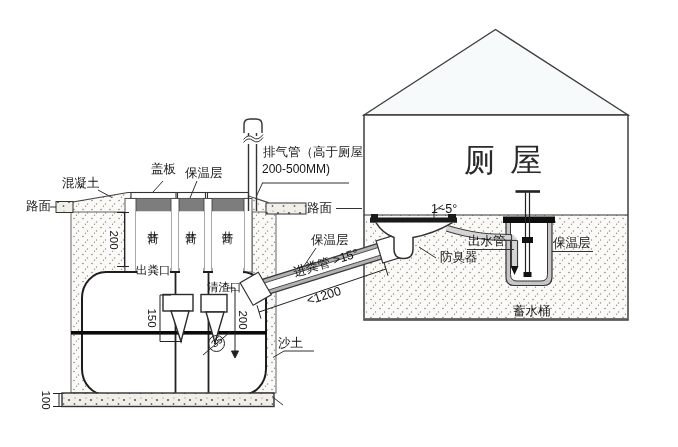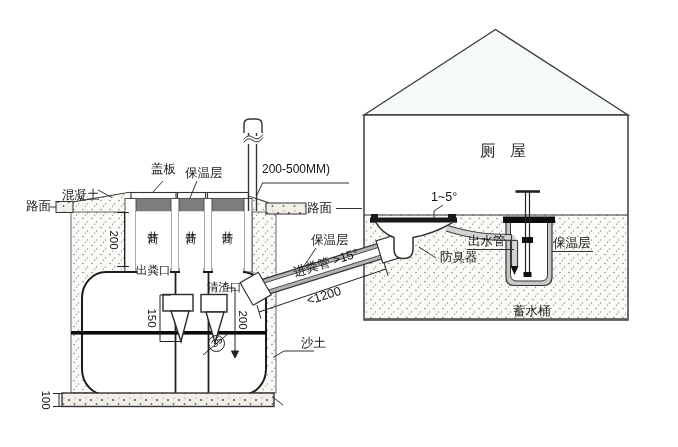--- a/index.html
+++ b/index.html
@@ -9,21 +9,21 @@
   .lb{position:absolute;font:12.5px/1.15 "Liberation Sans","DejaVu Sans",sans-serif;
       color:#141414;white-space:nowrap;}
   .s11{font-size:11.5px;}
   .s13{font-size:12px;}
   .r90{transform:translate(-50%,-50%) rotate(90deg);}
   .rm17{transform:translate(-50%,-50%) rotate(-17deg);}
   .rm38{transform:translate(-50%,-50%) rotate(-38deg);font-size:10px;}
   .wbg{background:#fff;padding:0 1px;}
   .vert{writing-mode:vertical-rl;text-orientation:upright;letter-spacing:2px;
         font-size:11.5px;line-height:14px;}
-  .title{font-size:16px;letter-spacing:14px;padding-left:14px;text-align:center;
+  .title{font-size:32px;letter-spacing:14px;padding-left:14px;text-align:center;
          width:264px;color:#2a2a2a;}
 </style>
 </head>
 <body>
 
 <div id="stage">
 
 <svg width="678" height="447" viewBox="0 0 678 447">
   <defs>
     <pattern id="stip" width="9" height="9" patternUnits="userSpaceOnUse">
@@ -195,45 +195,46 @@
   </g>
 
   <g stroke="#333" stroke-width="1" fill="none">
     <path d="M443,205 L434,211 L434,218"></path>
     <path d="M436,258 L419,247"></path>
     <path d="M467,249.5 H514"></path>
     <path d="M552,251.5 H593"></path>
   </g>
 </svg>
 
-<div class="lb" style="left:62px;top:188px">混凝土</div>
+<div class="lb" style="left:62px;top:176px">混凝土</div>
 <div class="lb" style="left:26px;top:199px">路面</div>
 <div class="lb" style="left:151px;top:162px">盖板</div>
 <div class="lb" style="left:185px;top:166px">保温层</div>
+<div class="lb" style="left:263px;top:145px">排气管（高于厕屋</div>
 <div class="lb s13" style="left:262px;top:163px">200-500MM)</div>
 <div class="lb" style="left:307px;top:201px">路面</div>
 
 <div class="lb vert" style="left:146px;top:222px">井筒</div>
 <div class="lb vert" style="left:184px;top:222px">井筒</div>
 <div class="lb vert" style="left:220.5px;top:222px">井筒</div>
 
 <div class="lb s11" style="left:136px;top:264px">出粪口</div>
 <div class="lb s11" style="left:207px;top:281px">清渣口</div>
-<div class="lb" style="left:301px;top:336px">沙土</div>
+<div class="lb" style="left:278px;top:336px">沙土</div>
 
 <div class="lb s11 r90 wbg" style="left:113px;top:239.5px">200</div>
 <div class="lb s11 r90" style="left:151px;top:318px">150</div>
 <div class="lb s11 r90" style="left:242px;top:320px">200</div>
 <div class="lb s11 r90" style="left:45px;top:400px">100</div>
 <div class="lb rm38" style="left:216.5px;top:342px">35</div>
 
 <div class="lb rm17" style="left:326px;top:263px">进粪管 &gt;15°</div>
 <div class="lb rm17" style="left:324px;top:296px">&lt;1200</div>
 <div class="lb" style="left:311px;top:233px">保温层</div>
 
 <div class="lb title" style="left:364px;top:142px">厕屋</div>
-<div class="lb" style="left:431px;top:190px">1~5°</div>
+<div class="lb" style="left:431px;top:202px">1~5°</div>
 <div class="lb" style="left:440px;top:250px">防臭器</div>
 <div class="lb" style="left:468px;top:234px">出水管</div>
 <div class="lb" style="left:553px;top:236px">保温层</div>
 <div class="lb" style="left:513px;top:304px">蓄水桶</div>
 
 </div>
 
 </body></html>

